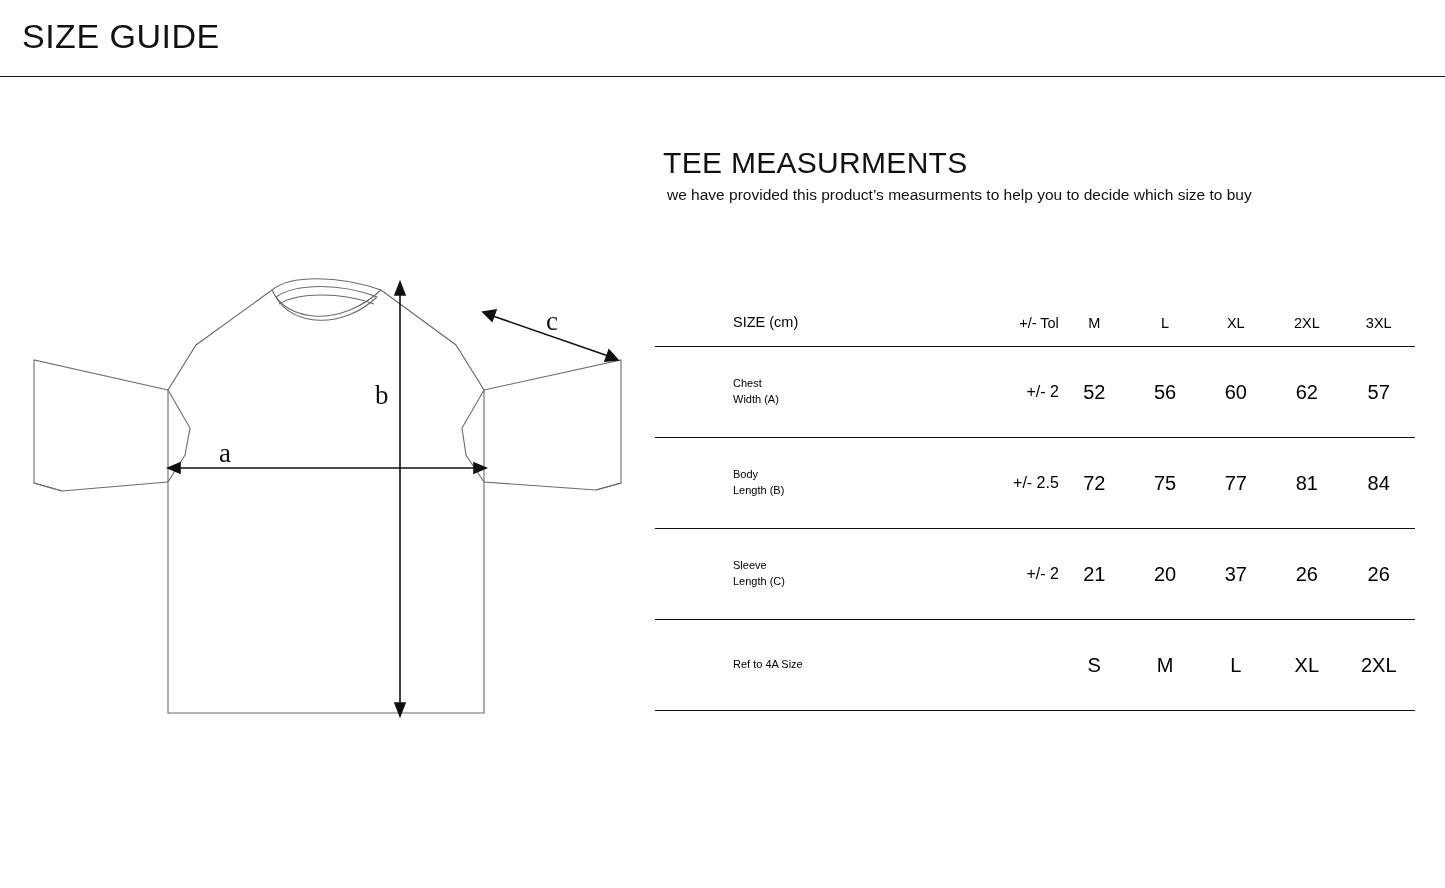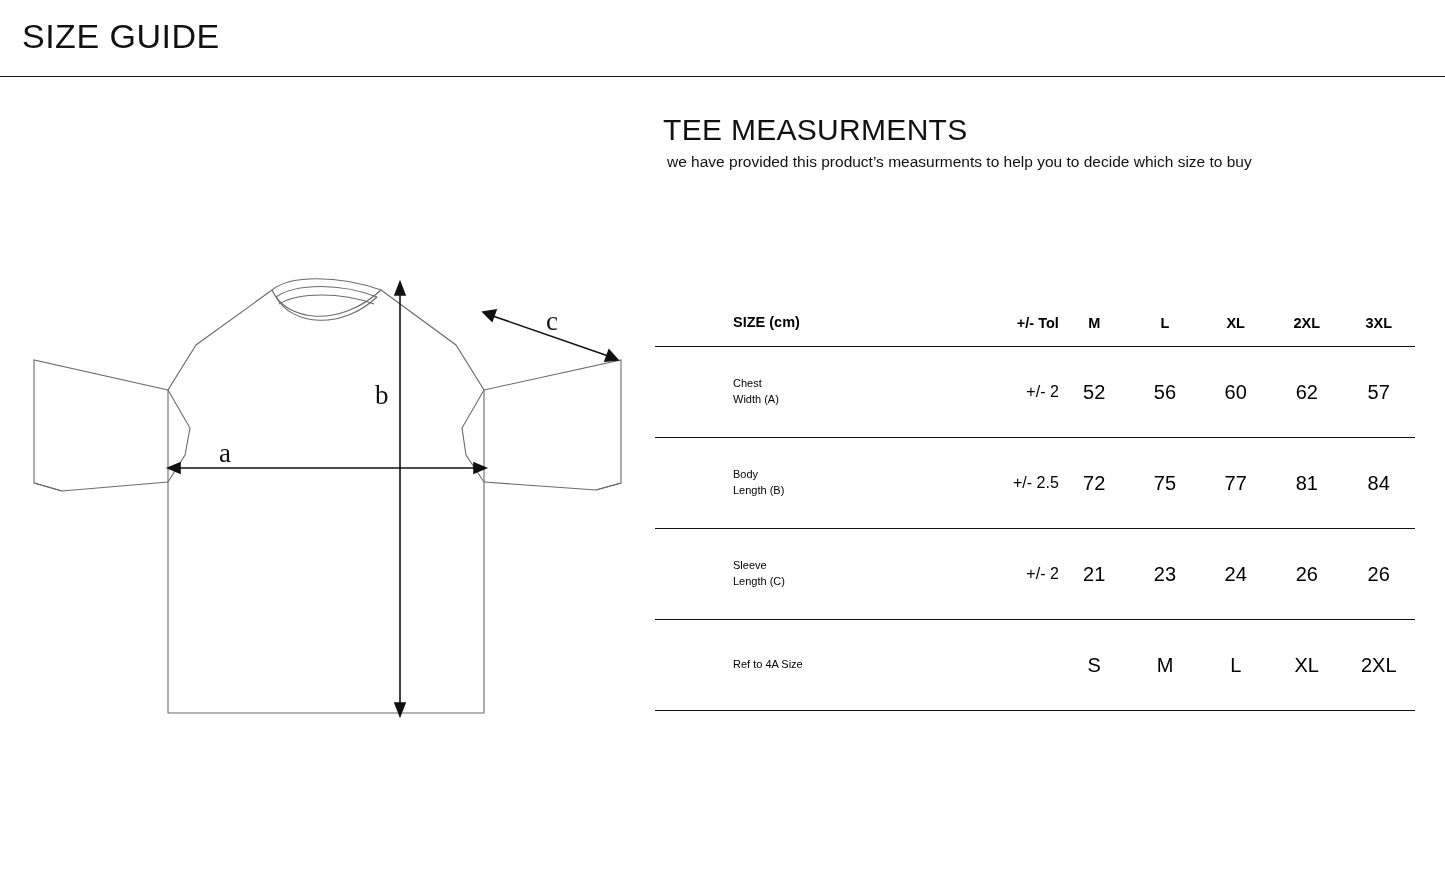--- a/index.html
+++ b/index.html
@@ -42,21 +42,21 @@
     left: 0px;
     top: 250px;
     width: 650px;
     height: 500px;
   }
 
   
   #measurements-panel {
     position: absolute;
     left: 655px;
-    top: 113px;
+    top: 146px;
     width: 780px;
   }
   #measurements-heading {
     font-size: 30px;
     font-weight: 400;
     letter-spacing: 0.3px;
     margin: 0 0 6px 8px;
     color: #111;
   }
   #measurements-subtitle {
@@ -76,21 +76,21 @@
     font-size: 15px;
   }
   #size-table td, #size-table th {
     padding: 0;
     border: none;
     vertical-align: middle;
   }
   .row-head td {
     height: 46px;
     font-size: 14.5px;
-    font-weight: 700;
+    font-weight: 400;
   }
   .row-body td {
     height: 90px;
   }
   .rule-cellrow td {
     height: 1px;
     padding: 0;
   }
   .rule {
     height: 1px;
@@ -238,22 +238,22 @@
         <td colspan="7">
           <div class="rule"></div>
         </td>
       </tr>
 
     <tr class="row-body">
       <td class="col-label cell-2line">Sleeve
 Length (C)</td>
       <td class="col-tol">+/- 2</td>
       <td class="col-size">21</td>
-      <td class="col-size">23</td>
-      <td class="col-size">24</td>
+      <td class="col-size">20</td>
+      <td class="col-size">37</td>
       <td class="col-size">26</td>
       <td class="col-size">26</td>
     </tr>
     <tr class="rule-cellrow">
         <td colspan="7">
           <div class="rule"></div>
         </td>
       </tr>
 
     <tr class="row-body">

